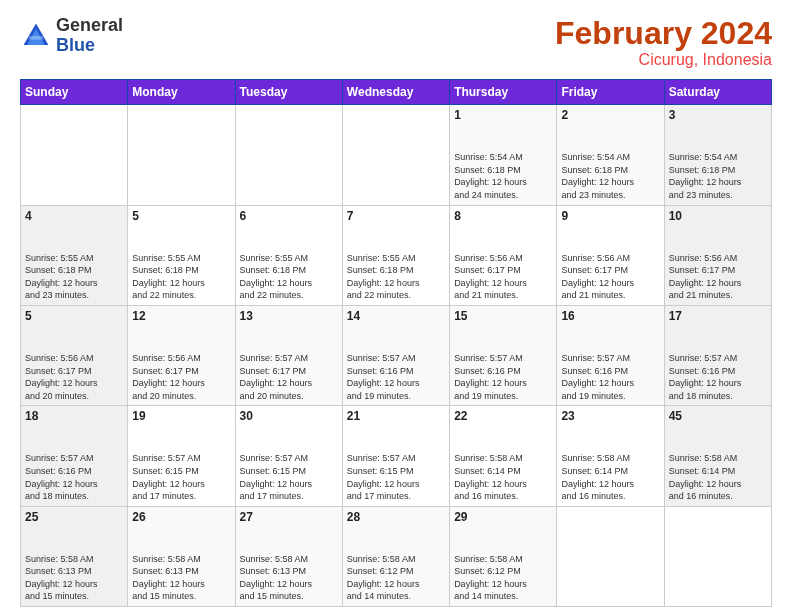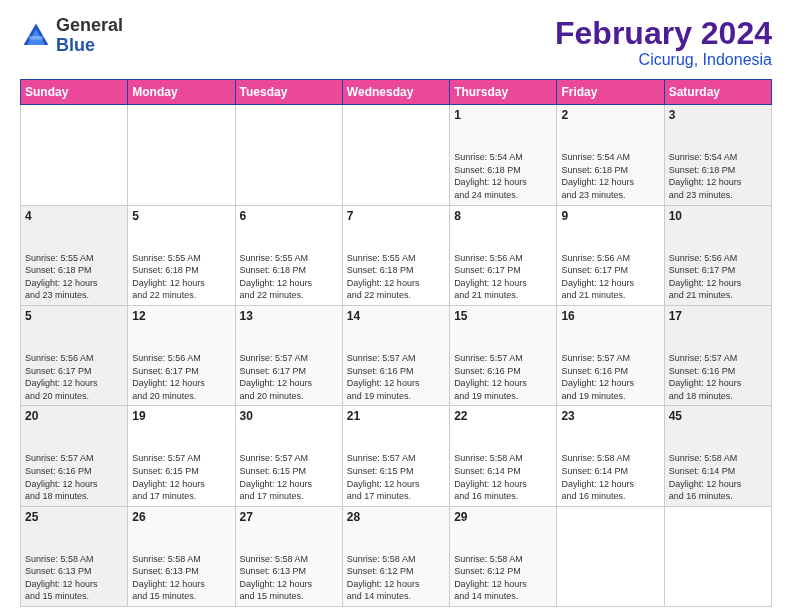--- a/index.html
+++ b/index.html
@@ -38,36 +38,36 @@
     .logo-icon {
       width: 32px;
       height: 32px;
     }
     .title-block {
       text-align: right;
     }
     .title-block h1 {
       font-size: 32px;
       font-weight: bold;
-      color: #4c1d95;
+      color: #c2410c;
       line-height: 1.1;
     }
     .title-block h2 {
       font-size: 16px;
       font-weight: normal;
-      color: #1d4ed8;
+      color: #ef4444;
     }
     .calendar {
       flex: 1;
       border-collapse: collapse;
       width: 100%;
       table-layout: fixed;
     }
     .calendar thead tr th {
-      background: #ec4899;
+      background: #6d28d9;
       color: #fff;
       font-size: 12px;
       font-weight: bold;
       padding: 5px 4px;
       text-align: left;
       border: 1px solid #1a44aa;
     }
     .calendar tbody tr td {
       border: 1px solid #ccc;
       vertical-align: top;
@@ -257,21 +257,21 @@
           <td>
             <span class="day-number">17</span>
             <div class="day-info" style="white-space: pre-line;">Sunrise: 5:57 AM
 Sunset: 6:16 PM
 Daylight: 12 hours
 and 18 minutes.</div>
           </td>
         </tr>
         <tr>
           <td>
-            <span class="day-number">20</span>
+            <span class="day-number">18</span>
             <div class="day-info" style="white-space: pre-line;">Sunrise: 5:57 AM
 Sunset: 6:16 PM
 Daylight: 12 hours
 and 18 minutes.</div>
           </td>
           <td>
             <span class="day-number">19</span>
             <div class="day-info" style="white-space: pre-line;">Sunrise: 5:57 AM
 Sunset: 6:15 PM
 Daylight: 12 hours

